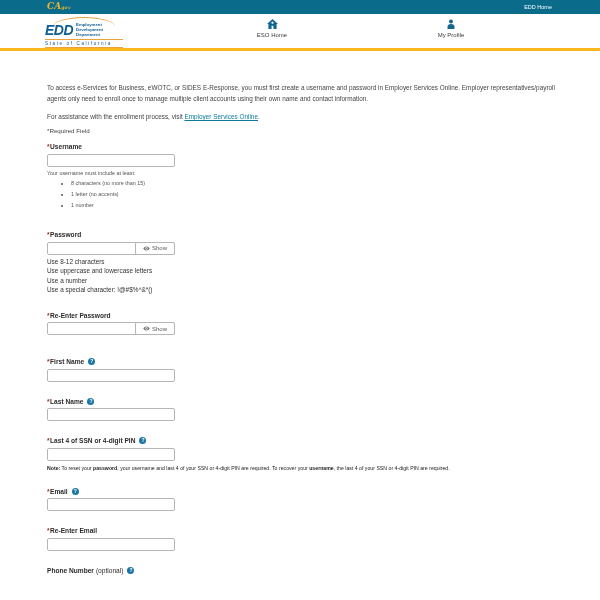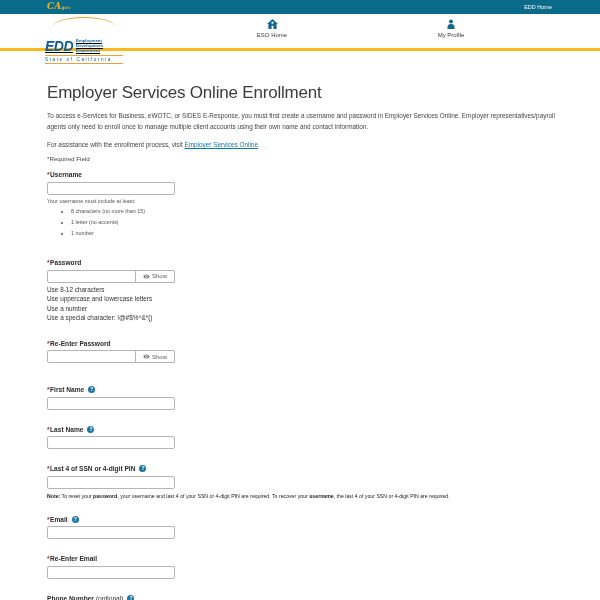--- a/index.html
+++ b/index.html
@@ -12,21 +12,21 @@
   .ca-logo { color:#e9b62c; font-family:"DejaVu Serif", serif; font-style:italic;
     font-weight:bold; font-size:9px; line-height:10px; cursor:pointer; }
   .ca-logo .gov { font-size:4.5px; font-style:italic; letter-spacing:.3px; }
   .topbar-link { color:#ffffff; font-size:5.5px; text-decoration:none; cursor:pointer; }
 
   
   .header { height:37px; background:#fff; border-bottom:3px solid #fdb81e; position:relative; }
   .edd-logo { position:absolute; left:45px; top:4px; width:78px; cursor:pointer; }
   .edd-swoosh { position:absolute; left:8px; top:-1px; width:62px; height:10px;
     border-top:1.5px solid #e8a33d; border-radius:100% 100% 0 0 / 190% 190% 0 0; }
-  .edd-row { display:flex; align-items:flex-end; padding-top:20px;text-decoration:underline; }
+  .edd-row { display:flex; align-items:flex-end; padding-top:4px; }
   .edd-word { color:#0d5c94; font-weight:bold; font-style:italic; font-size:14px;
     line-height:13px; letter-spacing:-.5px; }
   .edd-dept { margin-left:3px; color:#0d5c94; font-weight:bold; font-size:4.3px;
     line-height:5px; }
   .edd-tagline { color:#0d5c94; font-size:4.6px; letter-spacing:1.6px; margin-top:1.5px;
     border-top:1px solid #e8a33d; border-bottom:1px solid #e8a33d; padding:1px 0; width:78px; }
 
   .nav-item { position:absolute; top:5px; width:76px; text-align:center; cursor:pointer; }
   .nav-eso { left:234px; }
   .nav-profile { left:413px; }
@@ -107,21 +107,20 @@
   <div class="nav-item nav-profile">
     <svg class="nav-ico" width="10" height="10" viewBox="0 0 20 20">
         <circle fill="#13678f" cx="10" cy="5" r="4"></circle>
         <path fill="#13678f" d="M10 10c-4.4 0-7 2.6-7 6v4h14v-4c0-3.4-2.6-6-7-6z"></path>
       </svg>
     <div class="nav-label">My Profile</div>
   </div>
 </div>
 
 <div class="content">
-  <h1>Employer Services Online Enrollment</h1>
 
   <p class="intro">To access e-Services for Business, eWOTC, or SIDES E-Response, you must first create a username and password in Employer Services Online. Employer representatives/payroll agents only need to enroll once to manage multiple client accounts using their own name and contact information.</p>
 
   <p class="assist"><span>For assistance with the enrollment process, visit </span><a>Employer Services Online</a><span>.</span></p>
 
   <p class="reqfield">*Required Field</p>
 
   <div class="g-username">
     <div class="flabel">
         <span class="ast">*</span>

